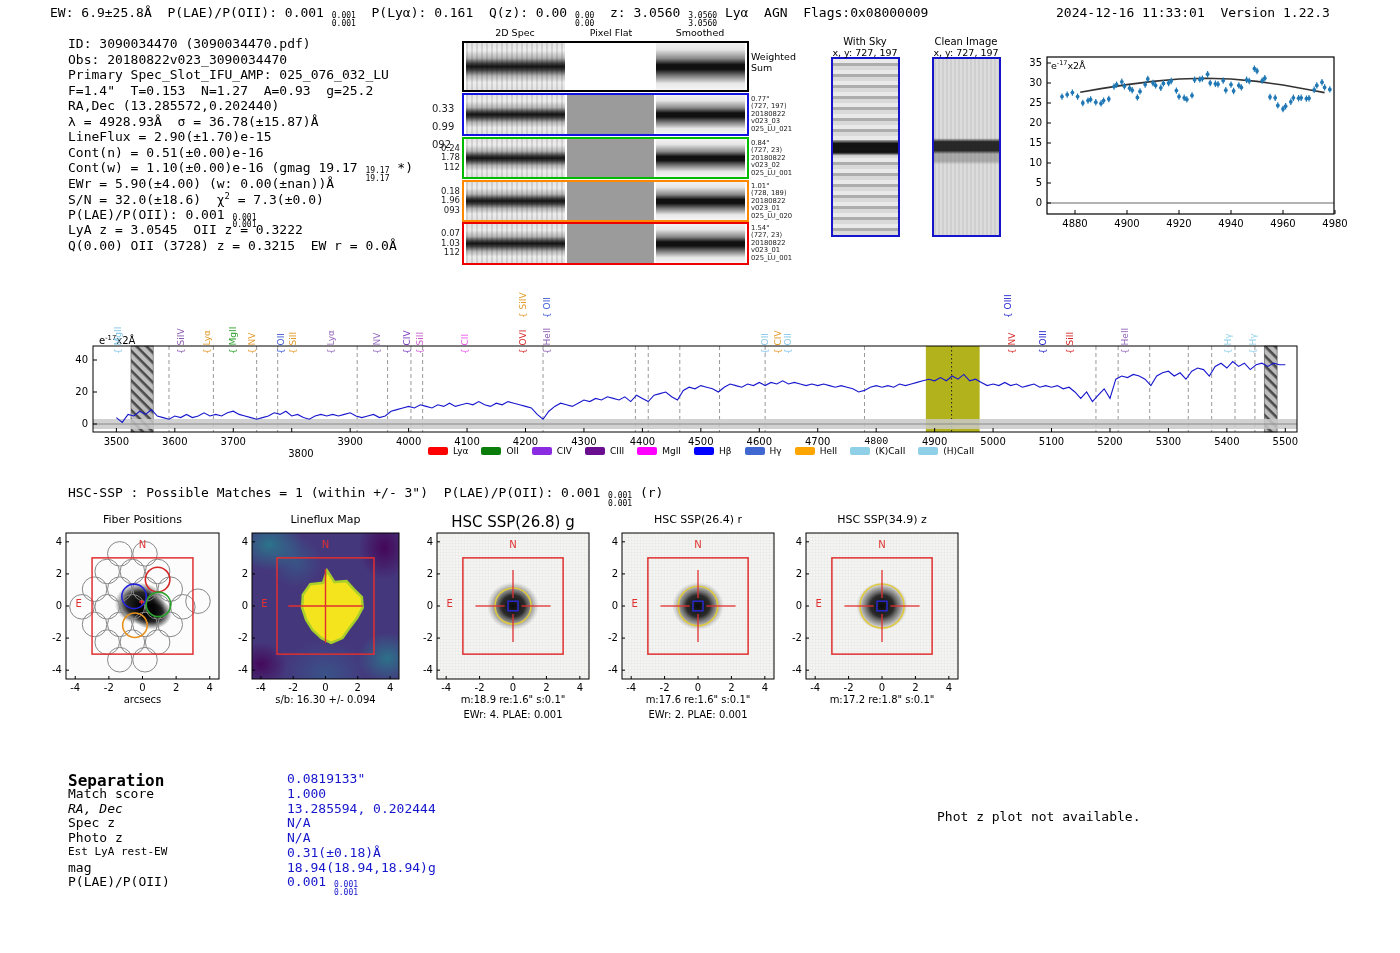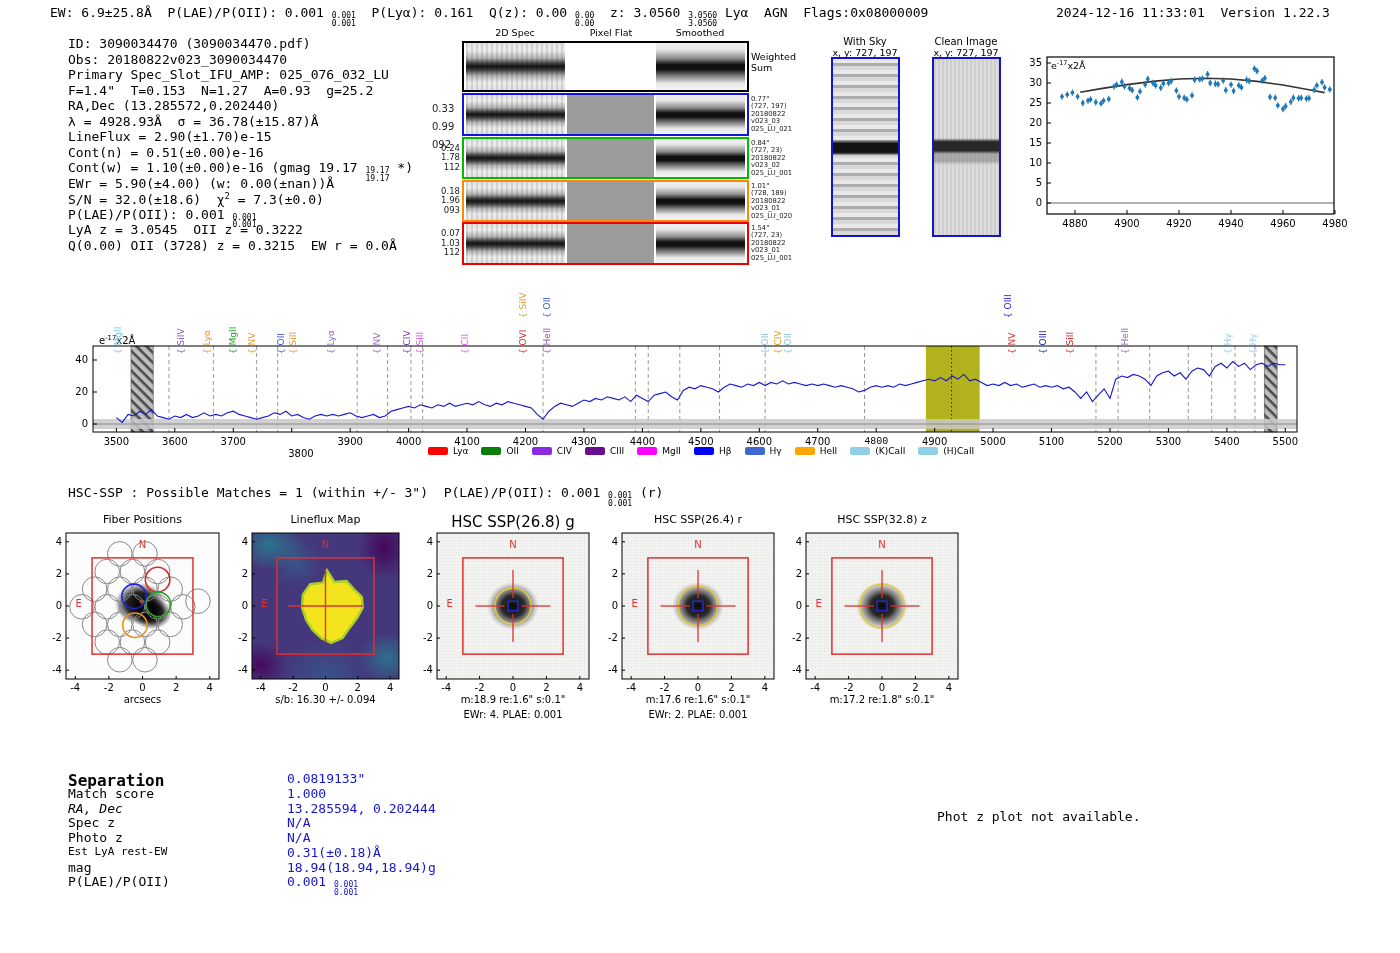--- a/index.html
+++ b/index.html
@@ -654,21 +654,21 @@
     <div class="abs sans" style="left: 870px; top: 682px; width: 24px; text-align: center; font-size: 10px;">0</div>
     <div class="abs sans" style="left: 903.407px; top: 682px; width: 24px; text-align: center; font-size: 10px;">2</div>
     <div class="abs sans" style="left: 936.813px; top: 682px; width: 24px; text-align: center; font-size: 10px;">4</div>
     <div class="abs sans" style="left: 780px; top: 535.824px; width: 22px; text-align: right; font-size: 10px;">4</div>
     <div class="abs sans" style="left: 780px; top: 567.912px; width: 22px; text-align: right; font-size: 10px;">2</div>
     <div class="abs sans" style="left: 780px; top: 600px; width: 22px; text-align: right; font-size: 10px;">0</div>
     <div class="abs sans" style="left: 780px; top: 632.088px; width: 22px; text-align: right; font-size: 10px;">-2</div>
     <div class="abs sans" style="left: 780px; top: 664.176px; width: 22px; text-align: right; font-size: 10px;">-4</div>
     <div class="abs sans" style="left: 876px; top: 539.231px; width: 12px; text-align: center; font-size: 10px; color: rgb(224, 48, 48);">N</div>
     <div class="abs sans" style="left: 812.692px; top: 598.396px; width: 12px; text-align: center; font-size: 10px; color: rgb(224, 48, 48);">E</div>
-    <div class="abs sans" style="left: 802px; top: 513px; width: 160px; text-align: center; font-size: 11px;">HSC SSP(32.8) z</div>
+    <div class="abs sans" style="left: 802px; top: 513px; width: 160px; text-align: center; font-size: 11px;">HSC SSP(34.9) z</div>
     <div class="abs sans" style="left: 792px; top: 694px; width: 180px; text-align: center; font-size: 10px;">m:17.2 re:1.8" s:0.1"</div>
     <div class="abs" style="left: 68px; top: 771px; font-size: 16px; font-weight: bold;">Separation</div>
     <div class="abs" style="left: 287px; top: 771px; font-size: 13px; color: rgb(21, 21, 204);"><span>0.0819133"</span></div>
     <div class="abs" style="left: 68px; top: 785.75px; font-size: 13px;">Match score</div>
     <div class="abs" style="left: 287px; top: 785.75px; font-size: 13px; color: rgb(21, 21, 204);"><span>1.000</span></div>
     <div class="abs" style="left: 68px; top: 800.5px; font-size: 13px; font-style: italic;">RA, Dec</div>
     <div class="abs" style="left: 287px; top: 800.5px; font-size: 13px; color: rgb(21, 21, 204);"><span>13.285594, 0.202444</span></div>
     <div class="abs" style="left: 68px; top: 815.25px; font-size: 13px;">Spec z</div>
     <div class="abs" style="left: 287px; top: 815.25px; font-size: 13px; color: rgb(21, 21, 204);"><span>N/A</span></div>
     <div class="abs" style="left: 68px; top: 830px; font-size: 13px;">Photo z</div>

